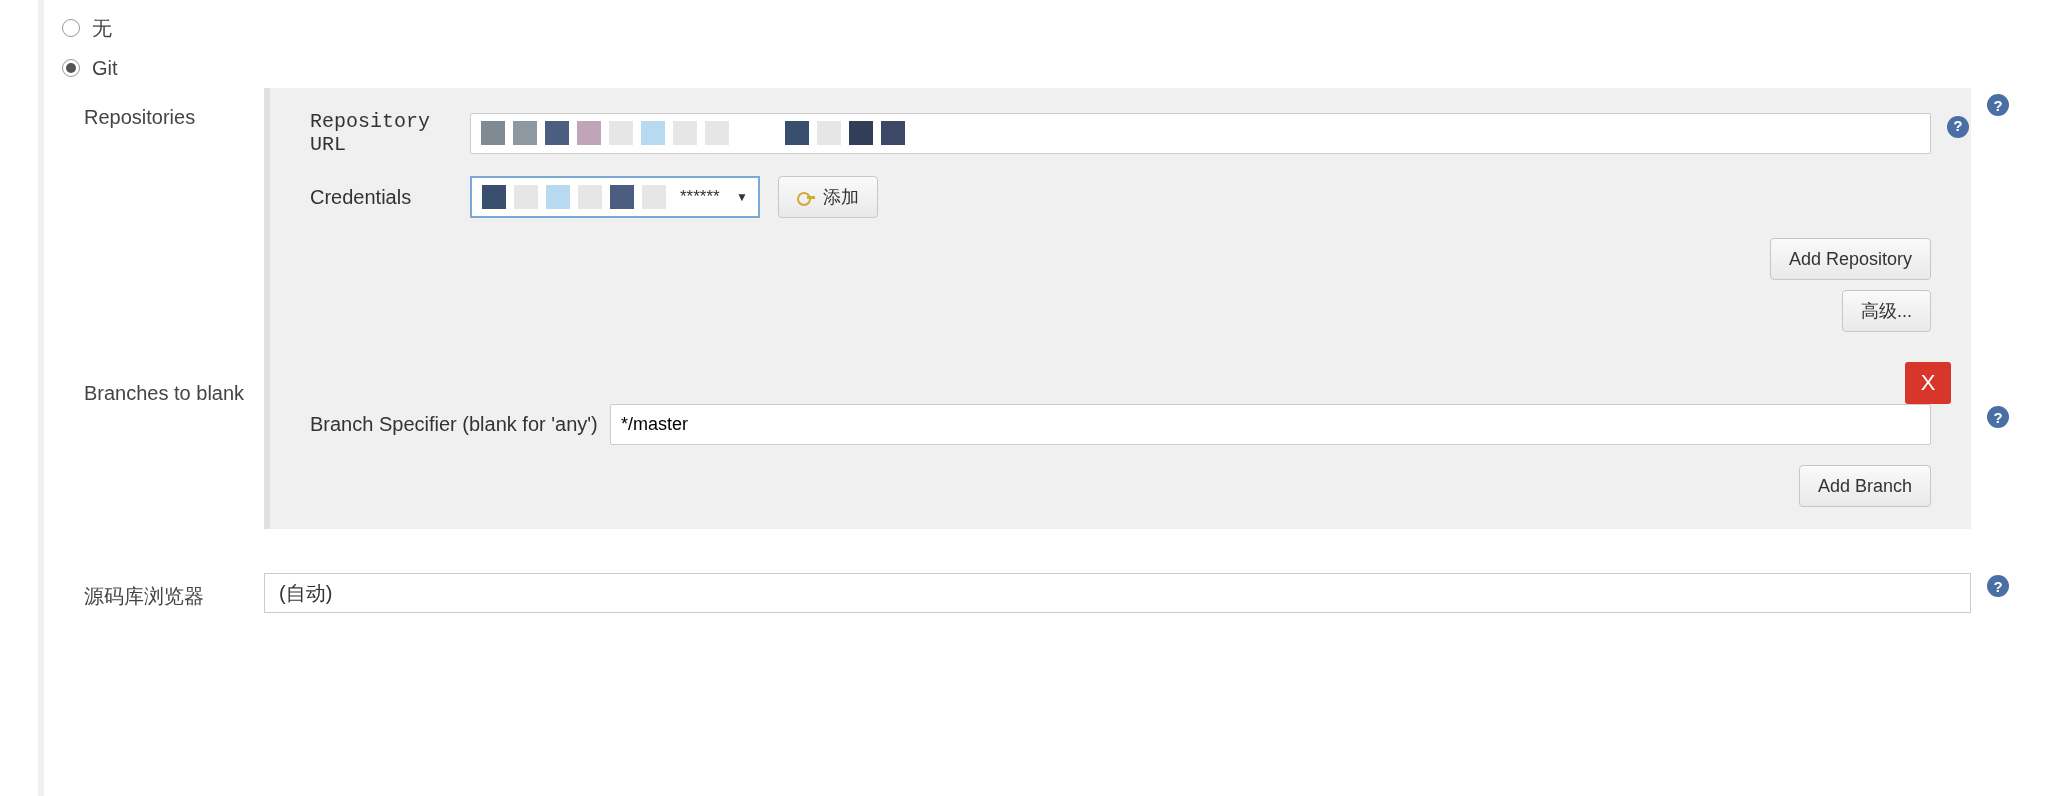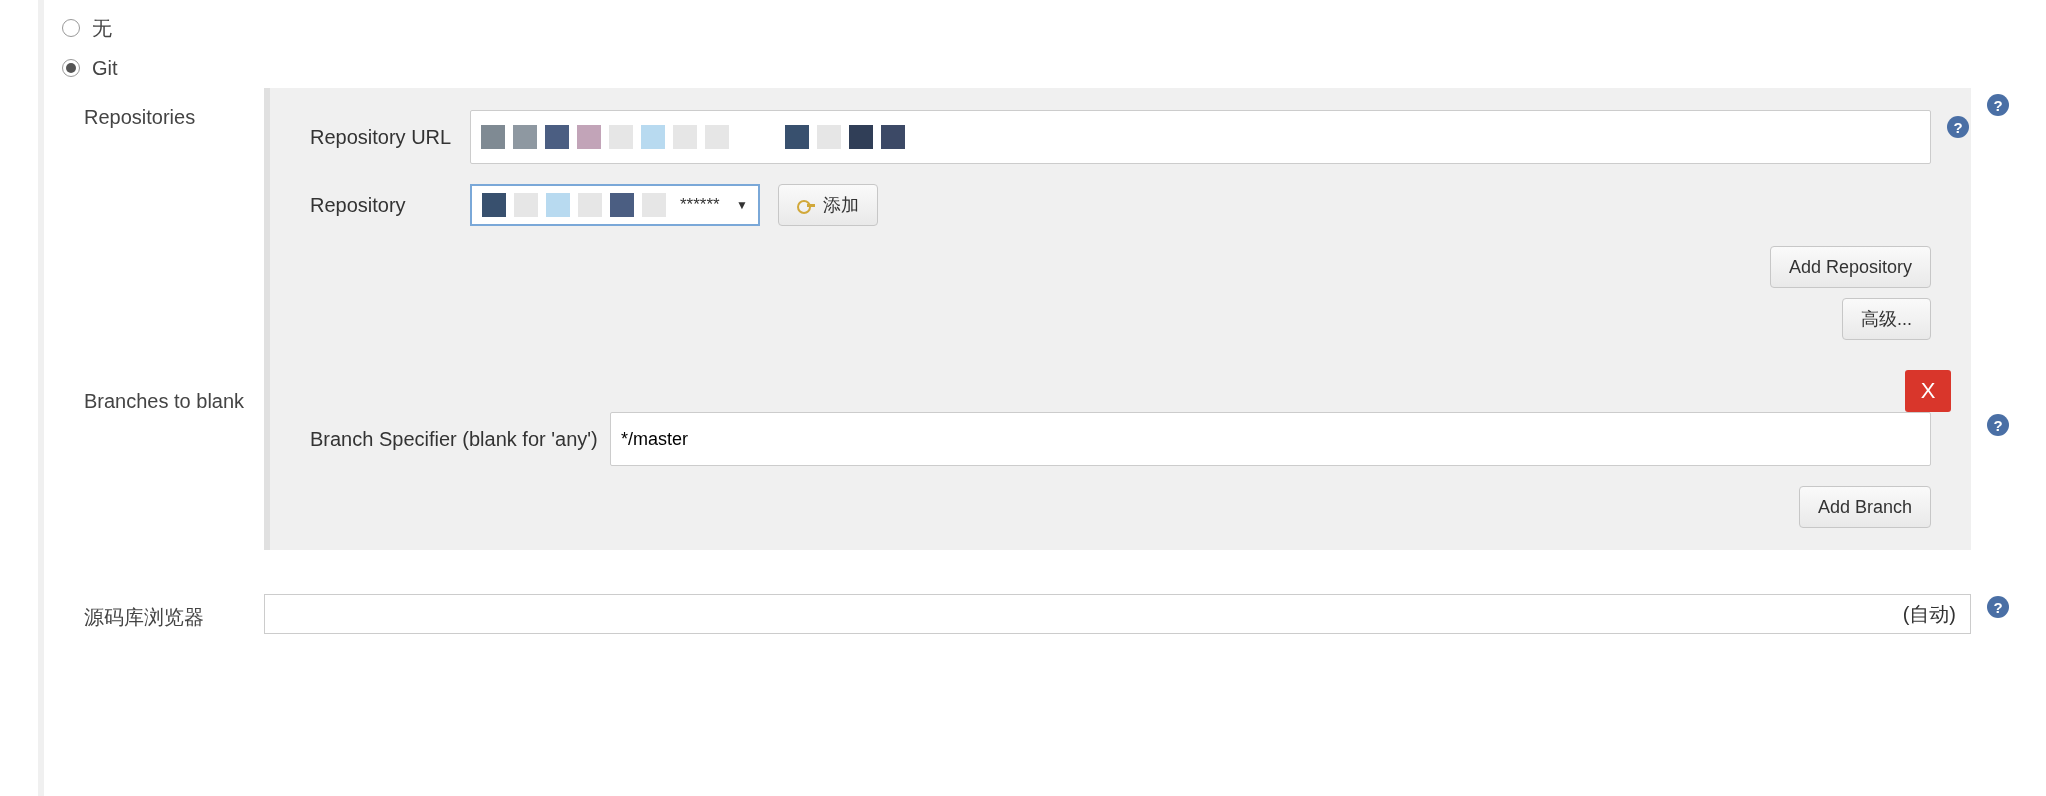--- a/index.html
+++ b/index.html
@@ -78,21 +78,21 @@
   }
   .field-label {
     width: 160px;
     font-size: 20px;
     color: #333;
     flex-shrink: 0;
   }
   .field-label.wide { width: 300px; }
   .text-input {
     flex: 1;
-    height: 54px;
+    height: 41px;
     border: 1px solid #ccc;
     background: #fff;
     padding: 0 10px;
     font-size: 18px;
     border-radius: 2px;
   }
   .select-cred {
     width: 290px;
     height: 42px;
     border: 2px solid #7aa8d8;
@@ -207,21 +207,20 @@
     margin-right: 60px;
     height: 40px;
     border: 1px solid #ccc;
     background: #fff;
     display: flex;
     align-items: center;
     padding: 0 14px;
     font-size: 20px;
     color: #333;
     position: relative;
-    justify-content: flex-end;
   }
 
   .watermark {
     position: absolute;
     right: 20px;
     bottom: 6px;
     color: rgba(120,120,120,0.35);
     font-size: 14px;
     letter-spacing: 1px;
   }
@@ -243,21 +242,21 @@
           </span>
         <span class="radio-label">Git</span>
       </div>
     </div>
 
     <div class="section">
       <div class="section-label">Repositories</div>
       <div class="section-body">
         <span class="help-icon help1">?</span>
 
-        <div class="form-row" style="position:relative;">
+        <div class="form-row" style="position:relative;font-family:Liberation Mono, monospace;">
           <div class="field-label">Repository URL</div>
           <div class="text-input" style="display:flex;align-items:center;">
             <span class="pixelbar">
               <span class="px pa"></span>
                 <span class="px pb"></span>
                 <span class="px pc"></span>
                 <span class="px pd"></span>
               <span class="px pe"></span>
                 <span class="px pf"></span>
                 <span class="px pe"></span>
@@ -266,21 +265,21 @@
               <span class="px pg"></span>
                 <span class="px ph"></span>
                 <span class="px pi"></span>
                 <span class="px pj"></span>
             </span>
           </div>
           <span class="help-icon" style="position:absolute;right:-38px;top:6px;">?</span>
         </div>
 
         <div class="form-row">
-          <div class="field-label">Repository</div>
+          <div class="field-label">Credentials</div>
           <div class="select-cred">
             <span style="display:flex;align-items:center;gap:6px;">
               <span class="pixelbar">
                 <span class="px pg"></span>
                   <span class="px ph"></span>
                   <span class="px pf"></span>
                   <span class="px pe"></span>
                 <span class="px pc"></span>
                   <span class="px ph"></span>
               </span>

